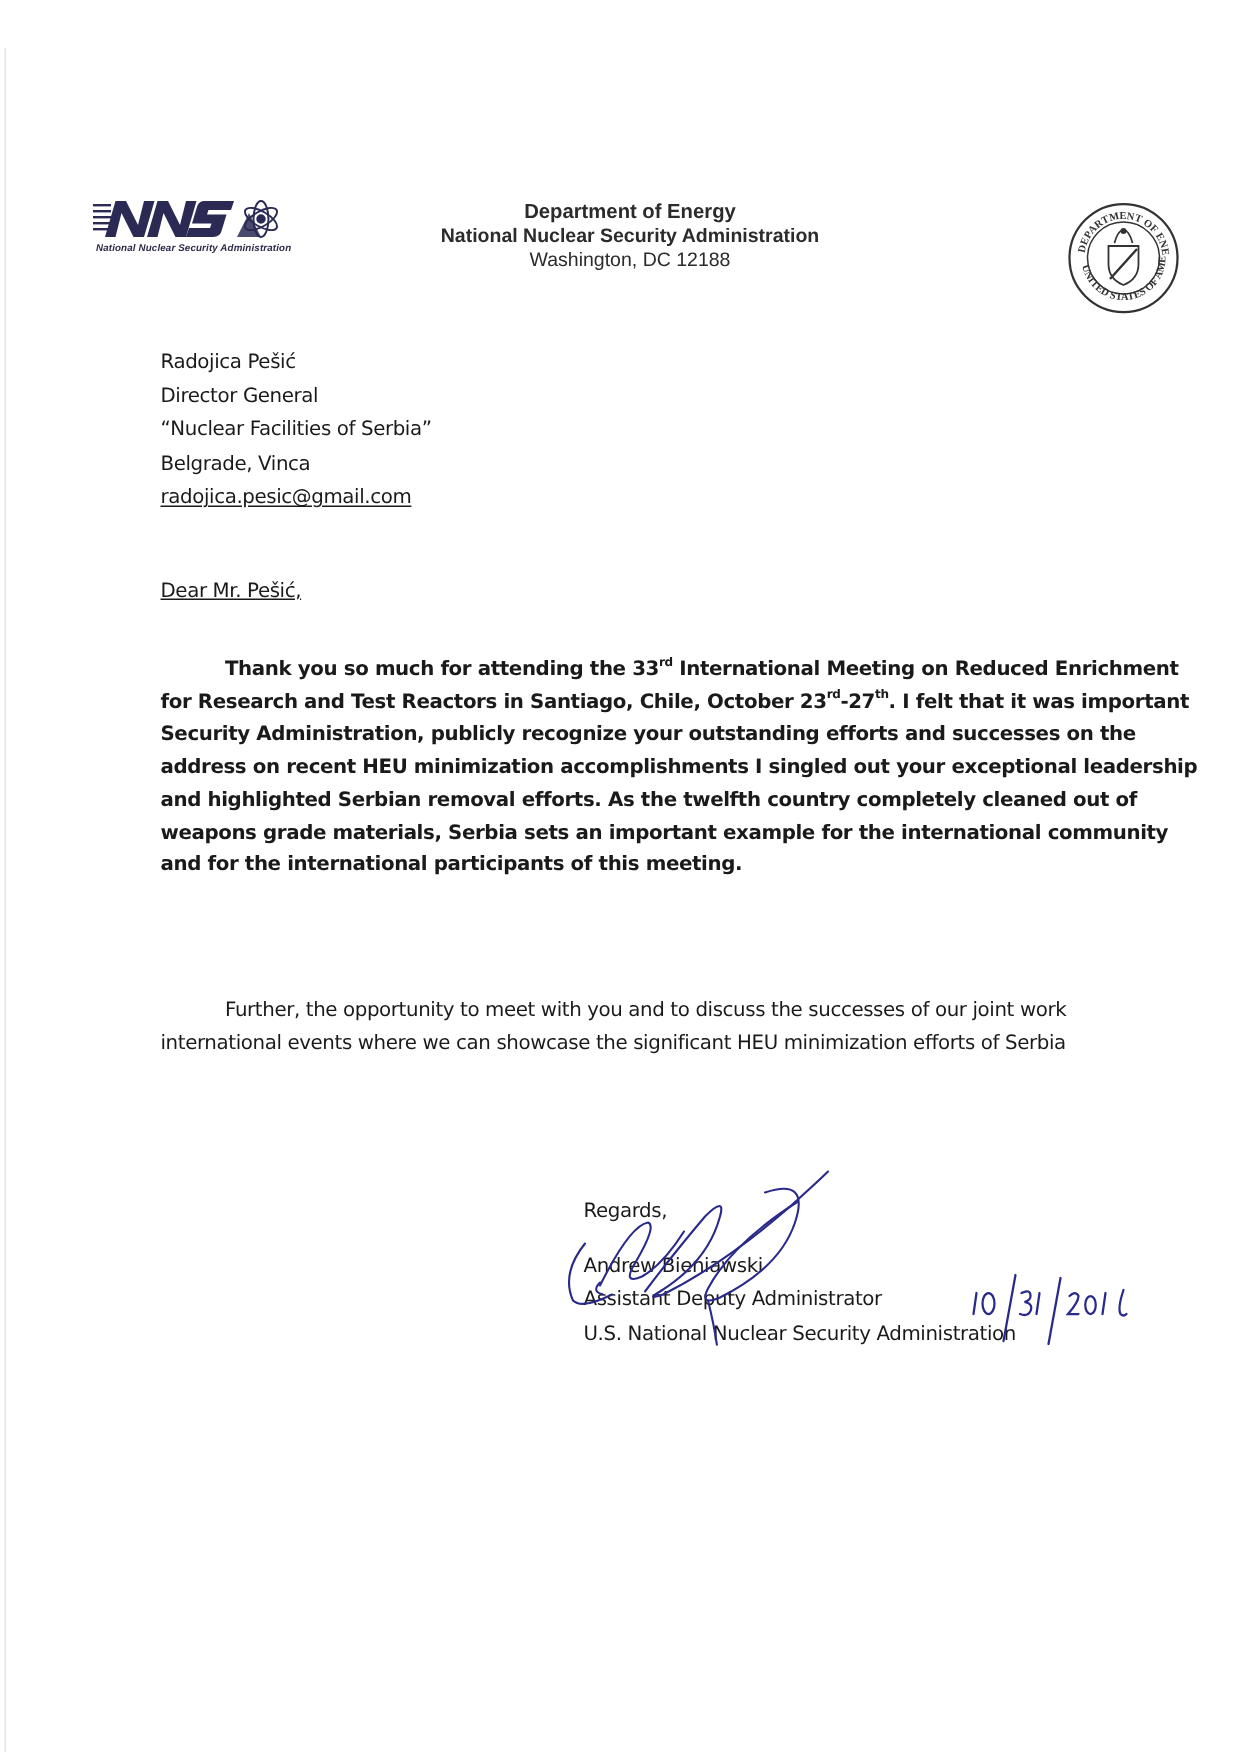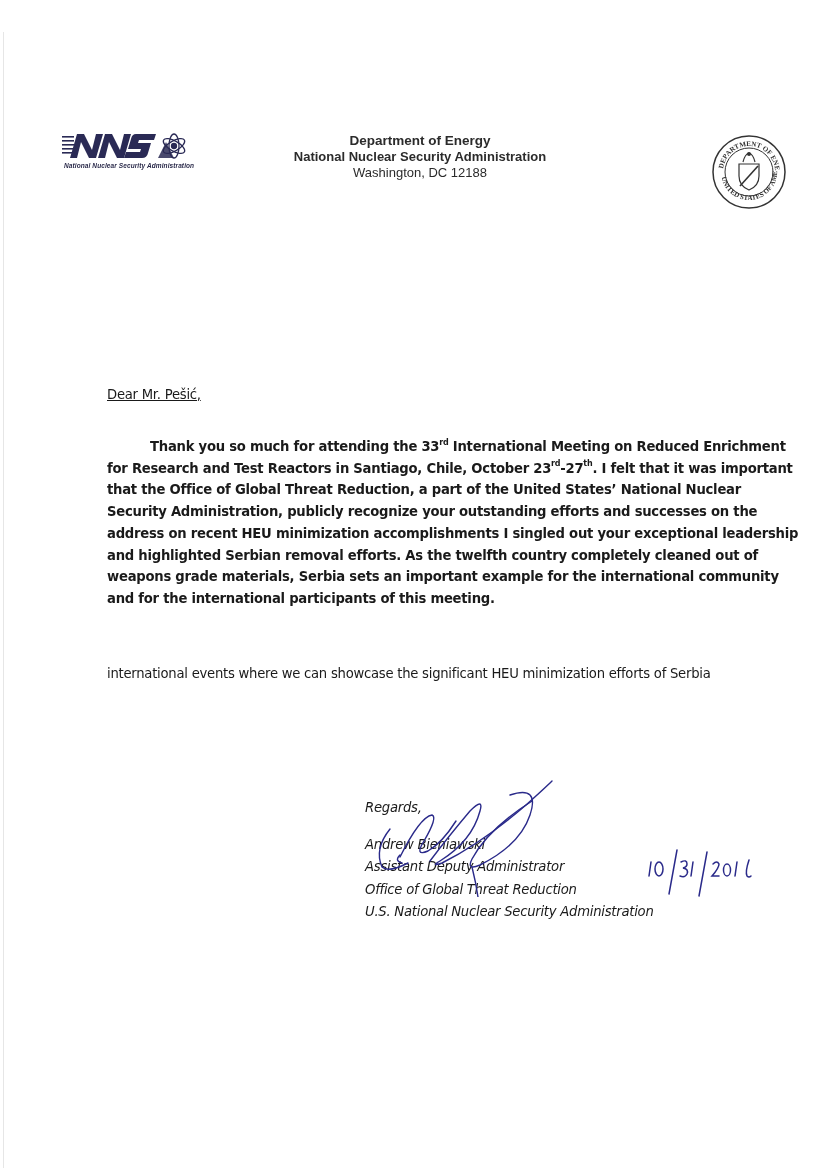--- a/index.html
+++ b/index.html
@@ -24,21 +24,21 @@
     .recipient .email { text-decoration: underline; text-underline-offset: 2px; }
     .salutation { position: absolute; left: 107px; top: 355px; white-space: nowrap; text-decoration: underline; }
     .para { position: absolute; left: 107px; width: 640px; line-height: 21.7px; }
     .para .line { white-space: nowrap; }
     .para .indent { padding-left: 43px; }
     .para1 { top: 404px; font-weight: bold; }
     .para2 { top: 631px; }
     sup { font-size: 8px; line-height: 0; position: relative; top: -1px; }
 
     
-    .closing { position: absolute; left: 365px; top: 765px; line-height: 22.5px; font-style: italic; }
+    .closing { position: absolute; left: 389px; top: 765px; line-height: 22.5px; }
     .closing div { white-space: nowrap; }
     .closing .gap { height: 14px; }
     .signature { position: absolute; left: 360px; top: 735px; width: 240px; height: 130px; pointer-events: none; }
     .date { position: absolute; left: 645px; top: 816px; width: 120px; height: 50px; pointer-events: none; }
     .date-text { position: absolute; left: 648px; top: 822px; font-family: "DejaVu Serif", serif; font-style: italic; font-size: 24px; color: #2a2a8a; white-space: nowrap; opacity: 0; }
   </style>
 </head>
 <body>
 
 <div class="page">
@@ -94,44 +94,50 @@
       </text>
 
       <path d="M28,30 h20 v12 q0,10 -10,14 q-10,-4 -10,-14 z" fill="none" stroke="#333" stroke-width="1.2"></path>
       <line x1="29" y1="52" x2="47" y2="32" stroke="#333" stroke-width="1.6"></line>
 
       <path d="M32,28 q2,-8 6,-9 q4,1 6,9" fill="none" stroke="#333" stroke-width="1.2"></path>
       <circle cx="38" cy="20" r="2" fill="#333"></circle>
     </svg>
   </div>
 
+  <div class="recipient body-text">
+    <div>Radojica Pešić</div>
+    <div>Director General</div>
+    <div>“Nuclear Facilities of Serbia”</div>
+    <div>Belgrade, Vinca</div>
+    <div class="email">radojica.pesic@gmail.com</div>
+  </div>
 
   <div class="salutation body-text">Dear Mr. Pešić,</div>
 
   <div class="para para1 body-text">
     <div class="line indent"><span>Thank you so much for attending the 33</span><sup>rd</sup><span> International Meeting on Reduced Enrichment</span></div>
     <div class="line"><span>for Research and Test Reactors in Santiago, Chile, October 23</span><sup>rd</sup><span>-27</span><sup>th</sup><span>. I felt that it was important</span></div>
-    <div class="line">that the Office of Global Threat Reduction, a part of the United States’ National Nuclear</div>
     <div class="line">Security Administration, publicly recognize your outstanding efforts and successes on the</div>
     <div class="line">address on recent HEU minimization accomplishments I singled out your exceptional leadership</div>
     <div class="line">and highlighted Serbian removal efforts.  As the twelfth country completely cleaned out of</div>
     <div class="line">weapons grade materials, Serbia sets an important example for the international community</div>
     <div class="line">and for the international participants of this meeting.</div>
   </div>
 
   <div class="para para2 body-text">
+    <div class="line indent">Further, the opportunity to meet with you and to discuss the successes of our joint work</div>
     <div class="line">international events where we can showcase the significant HEU minimization efforts of Serbia</div>
   </div>
 
   <div class="closing body-text">
     <div>Regards,</div>
     <div class="gap"></div>
     <div>Andrew Bieniawski</div>
     <div>Assistant Deputy Administrator</div>
-    <div>Office of Global Threat Reduction</div>
     <div>U.S. National Nuclear Security Administration</div>
   </div>
 
   <div class="signature">
     <svg width="240" height="130" viewBox="0 0 240 130">
       <g fill="none" stroke="#2a2a8a" stroke-width="1.4" stroke-linecap="round">
         <path d="M30,62 q-16,20 -8,38 q6,6 26,-4"></path>
         <path d="M40,90 q20,-40 32,-42 q6,2 -8,26 q-10,16 4,10 q14,-8 28,-30"></path>
         <path d="M70,94 q18,-24 40,-50 q14,-14 10,0 q-8,30 -40,50 q-10,6 2,2 q40,-20 84,-58 q20,-18 26,-24"></path>
         <path d="M150,28 q30,-10 20,20 q-10,30 -50,50 q-14,6 -8,-6 q16,-30 60,-58"></path>

